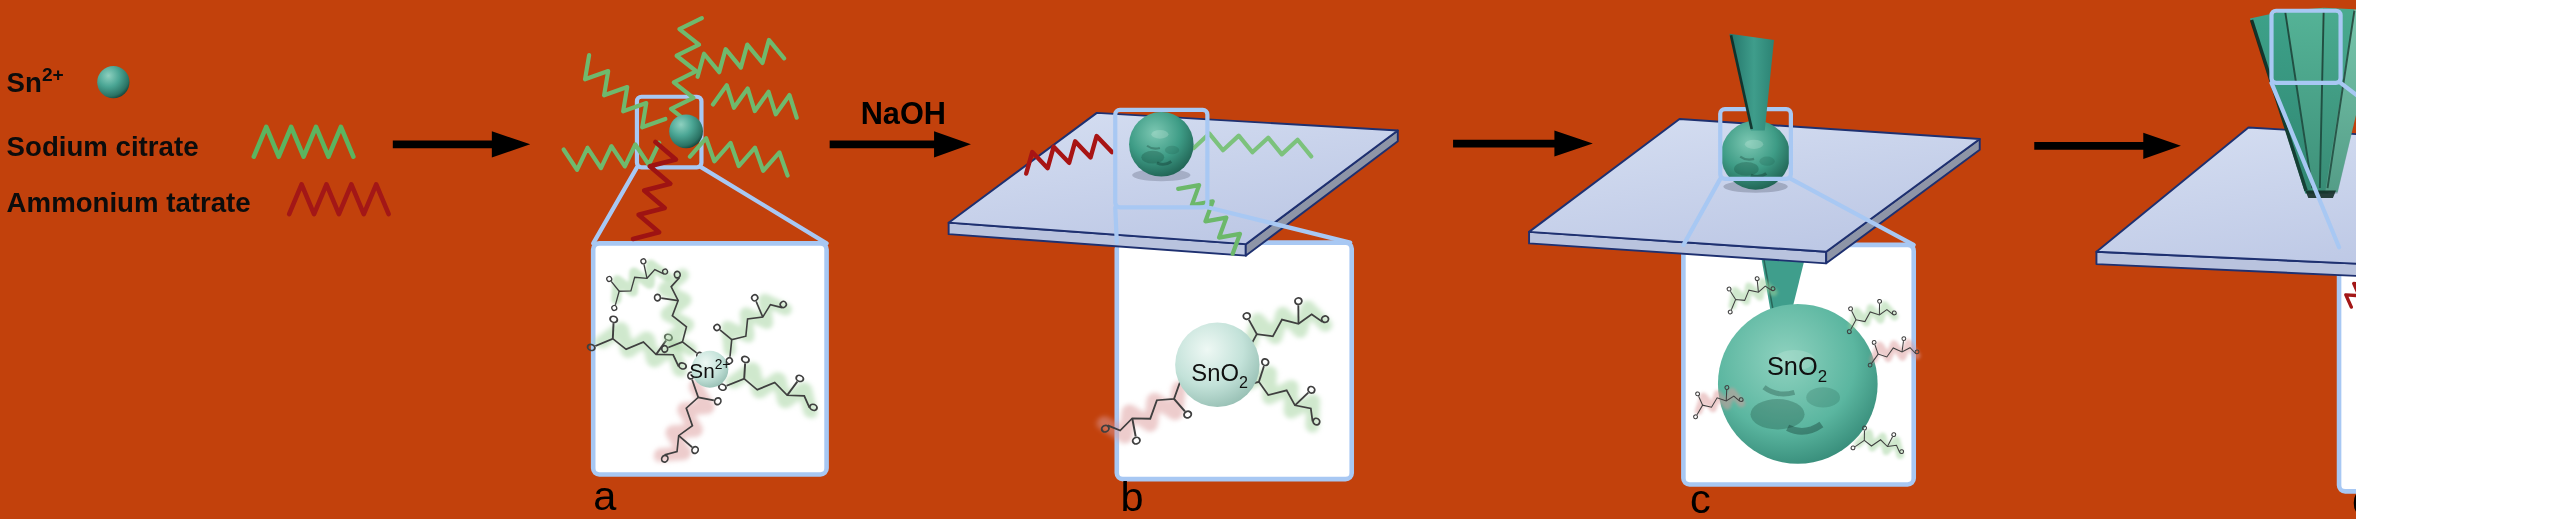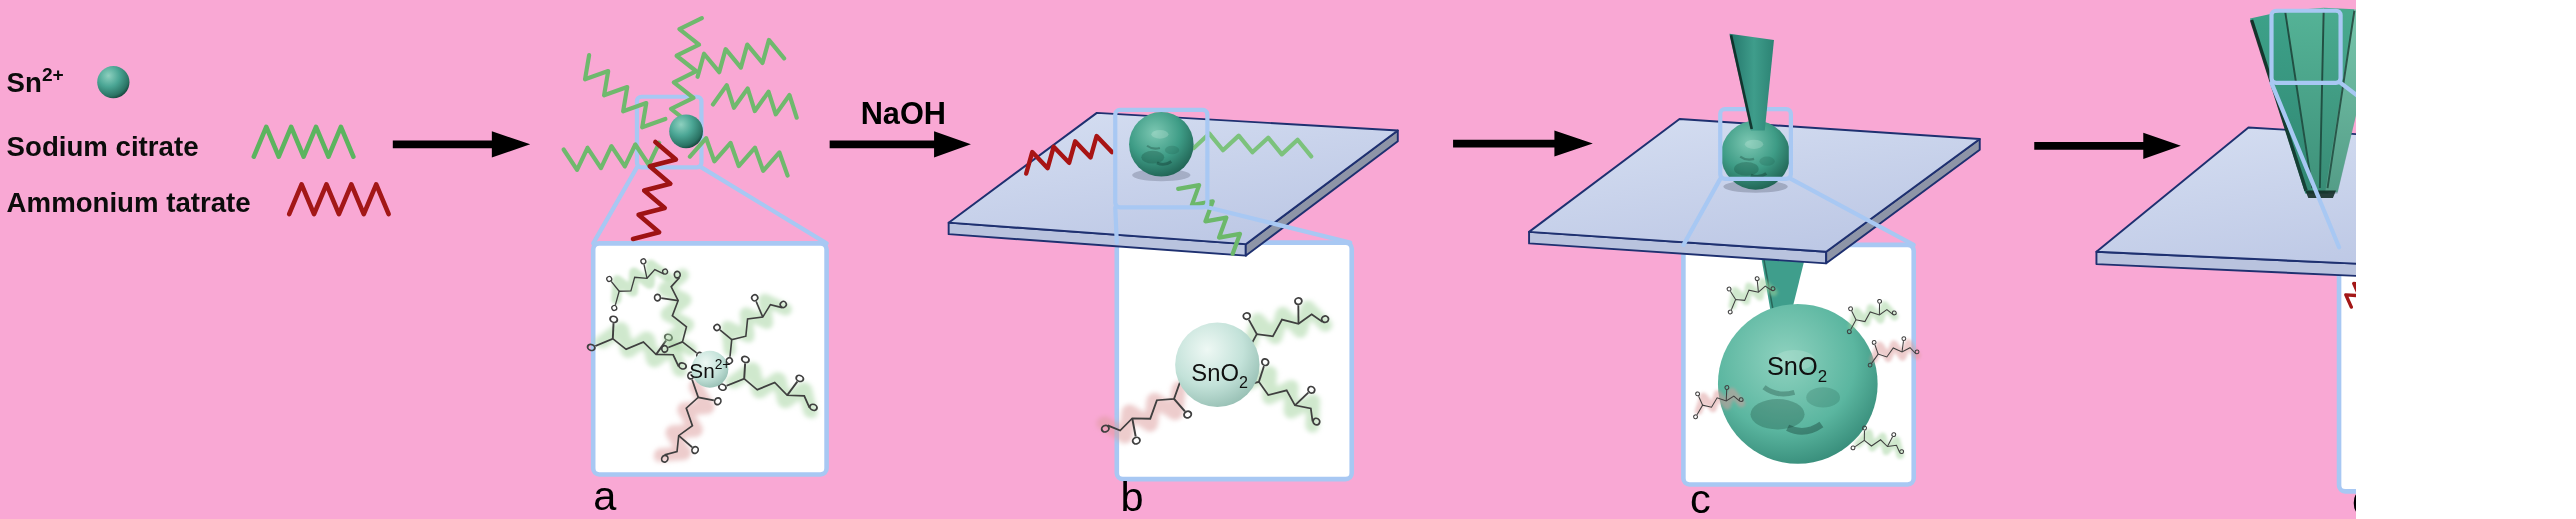--- a/index.html
+++ b/index.html
@@ -1,16 +1,16 @@
 <!DOCTYPE html>
 <html style="font-size:12.3px"><head>
 <meta charset="utf-8">
 <style>
   html,body{margin:0;padding:0;background:#fff;}
-  .stage{width:2356px;height:519px;position:relative;background:#f9a8d4;overflow:hidden;}
+  .stage{width:2356px;height:519px;position:relative;background:#c2410c;overflow:hidden;}
   svg{display:block;}
   .t-legend{font:700 36px "Liberation Sans","DejaVu Sans",sans-serif;fill:#0c0c0c;}
   .t-naoh{font:700 40px "Liberation Sans","DejaVu Sans",sans-serif;fill:#000;}
   .t-panel{font:400 54px "Liberation Sans","DejaVu Sans",sans-serif;fill:#000;}
   .t-species-a{font:400 27px "Liberation Sans","DejaVu Sans",sans-serif;fill:#101010;}
   .t-species-bc{font:400 31px "Liberation Sans","DejaVu Sans",sans-serif;fill:#101010;}
   .t-species-c{font:400 33px "Liberation Sans","DejaVu Sans",sans-serif;fill:#101010;}
   .arrow{fill:#000;stroke:none;}
   .box-big{fill:#ffffff;stroke:#a8c8f3;stroke-width:6;}
   .box-small{fill:none;stroke:#a8c8f3;stroke-width:5.5;}

